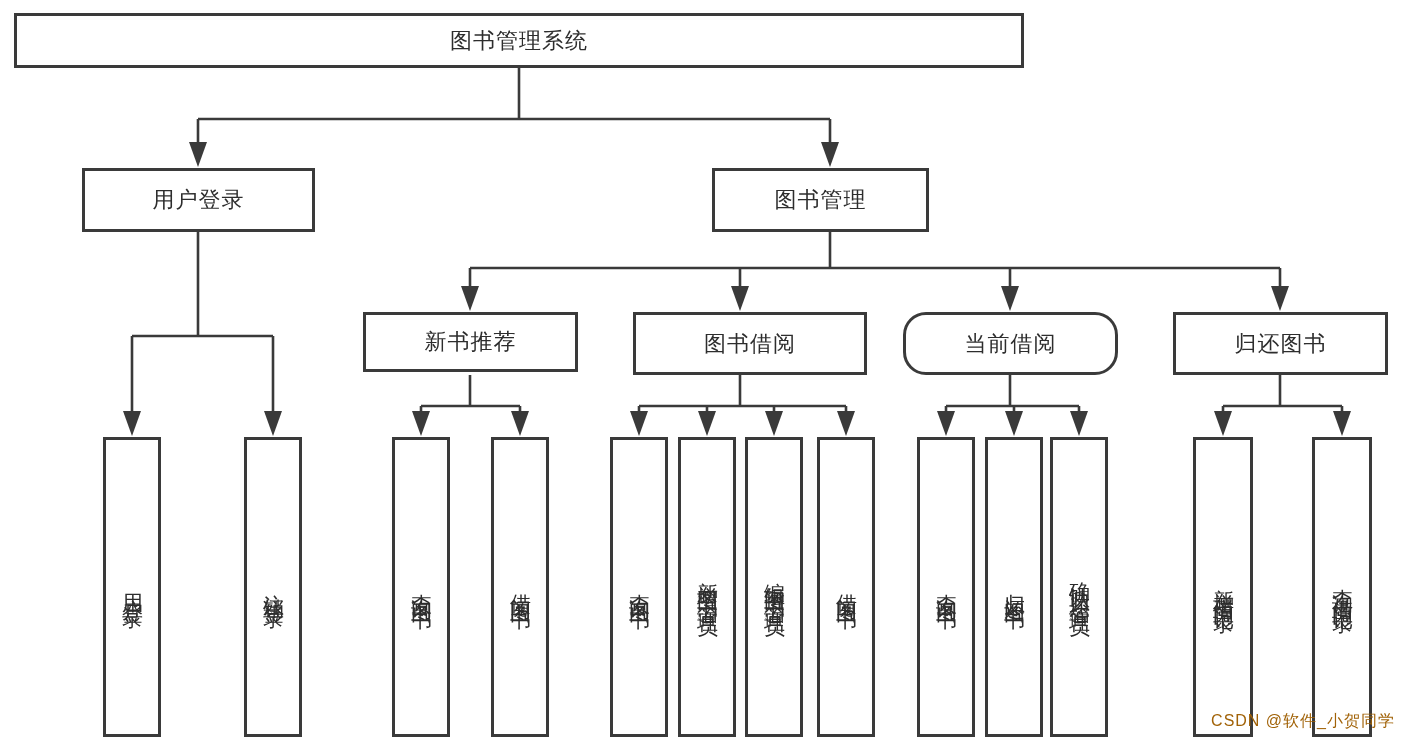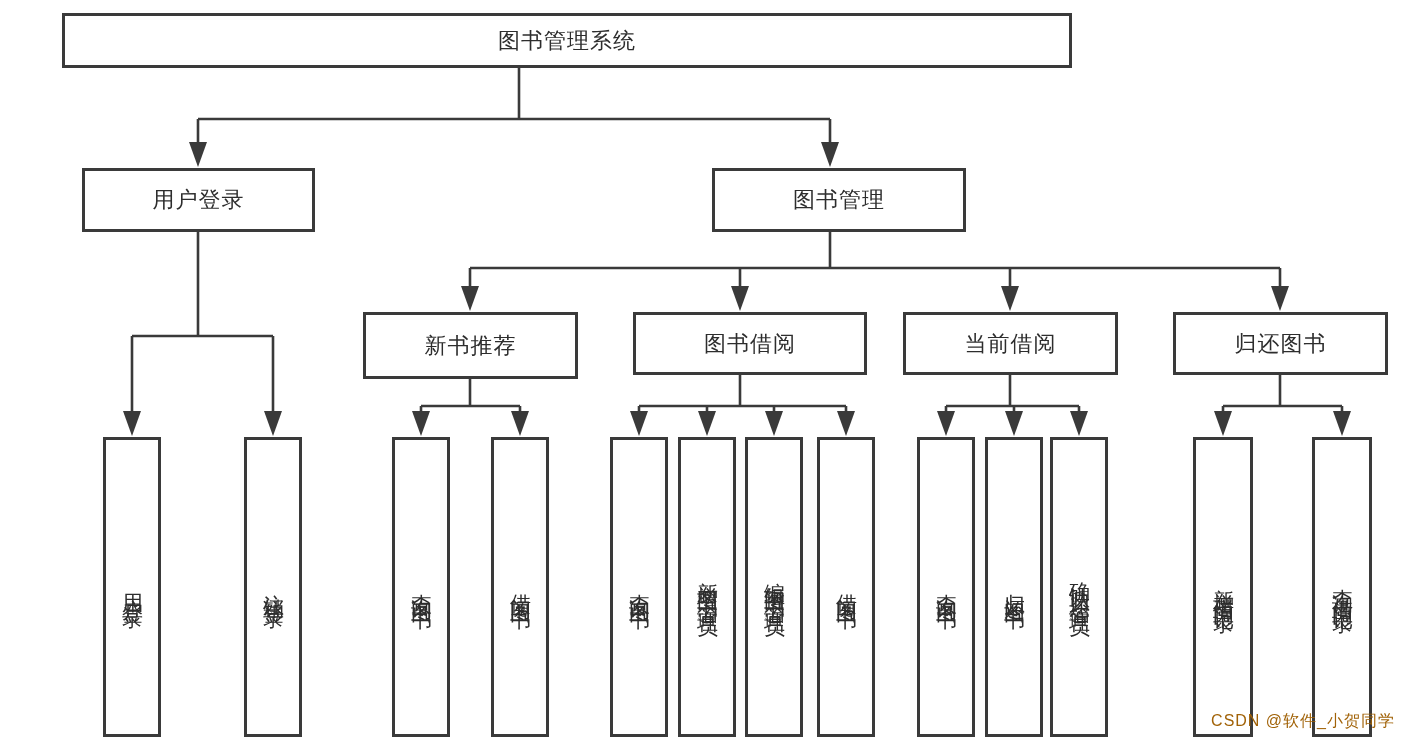--- a/index.html
+++ b/index.html
@@ -119,28 +119,28 @@
       <polygon points="765,411 783,411 774,436"></polygon>
       <polygon points="837,411 855,411 846,436"></polygon>
       <polygon points="937,411 955,411 946,436"></polygon>
       <polygon points="1005,411 1023,411 1014,436"></polygon>
       <polygon points="1070,411 1088,411 1079,436"></polygon>
       <polygon points="1214,411 1232,411 1223,436"></polygon>
       <polygon points="1333,411 1351,411 1342,436"></polygon>
     </g>
   </svg>
 
-  <div class="node" style="left:14px; top:13px; width:1010px; height:55px;margin-left:48px;">图书管理系统</div>
+  <div class="node" style="left:14px; top:13px; width:1010px; height:55px;">图书管理系统</div>
 
   <div class="node" style="left:82px; top:168px; width:233px; height:64px;">用户登录</div>
-  <div class="node" style="left:712px; top:168px; width:254px; height:64px;">图书管理</div>
+  <div class="node" style="left:712px; top:168px; width:217px; height:64px;">图书管理</div>
 
-  <div class="node" style="left:363px; top:312px; width:215px; height:67px;">新书推荐</div>
+  <div class="node" style="left:363px; top:312px; width:215px; height:60px;">新书推荐</div>
   <div class="node" style="left:633px; top:312px; width:234px; height:63px;">图书借阅</div>
-  <div class="node" style="left:903px; top:312px; width:215px; height:63px;">当前借阅</div>
+  <div class="node" style="left:903px; top:312px; width:215px; height:63px;border-radius:23px;">当前借阅</div>
   <div class="node" style="left:1173px; top:312px; width:215px; height:63px;">归还图书</div>
 
   <div class="node leaf" style="left:103px; top:437px; width:58px; height:300px;">用户登录</div>
   <div class="node leaf" style="left:244px; top:437px; width:58px; height:300px;">注销登录</div>
 
   <div class="node leaf" style="left:392px; top:437px; width:58px; height:300px;">查询图书</div>
   <div class="node leaf" style="left:491px; top:437px; width:58px; height:300px;">借阅图书</div>
 
   <div class="node leaf" style="left:610px; top:437px; width:58px; height:300px;">查询图书</div>
   <div class="node leaf" style="left:678px; top:437px; width:58px; height:300px;">新增图书（管理员）</div>

